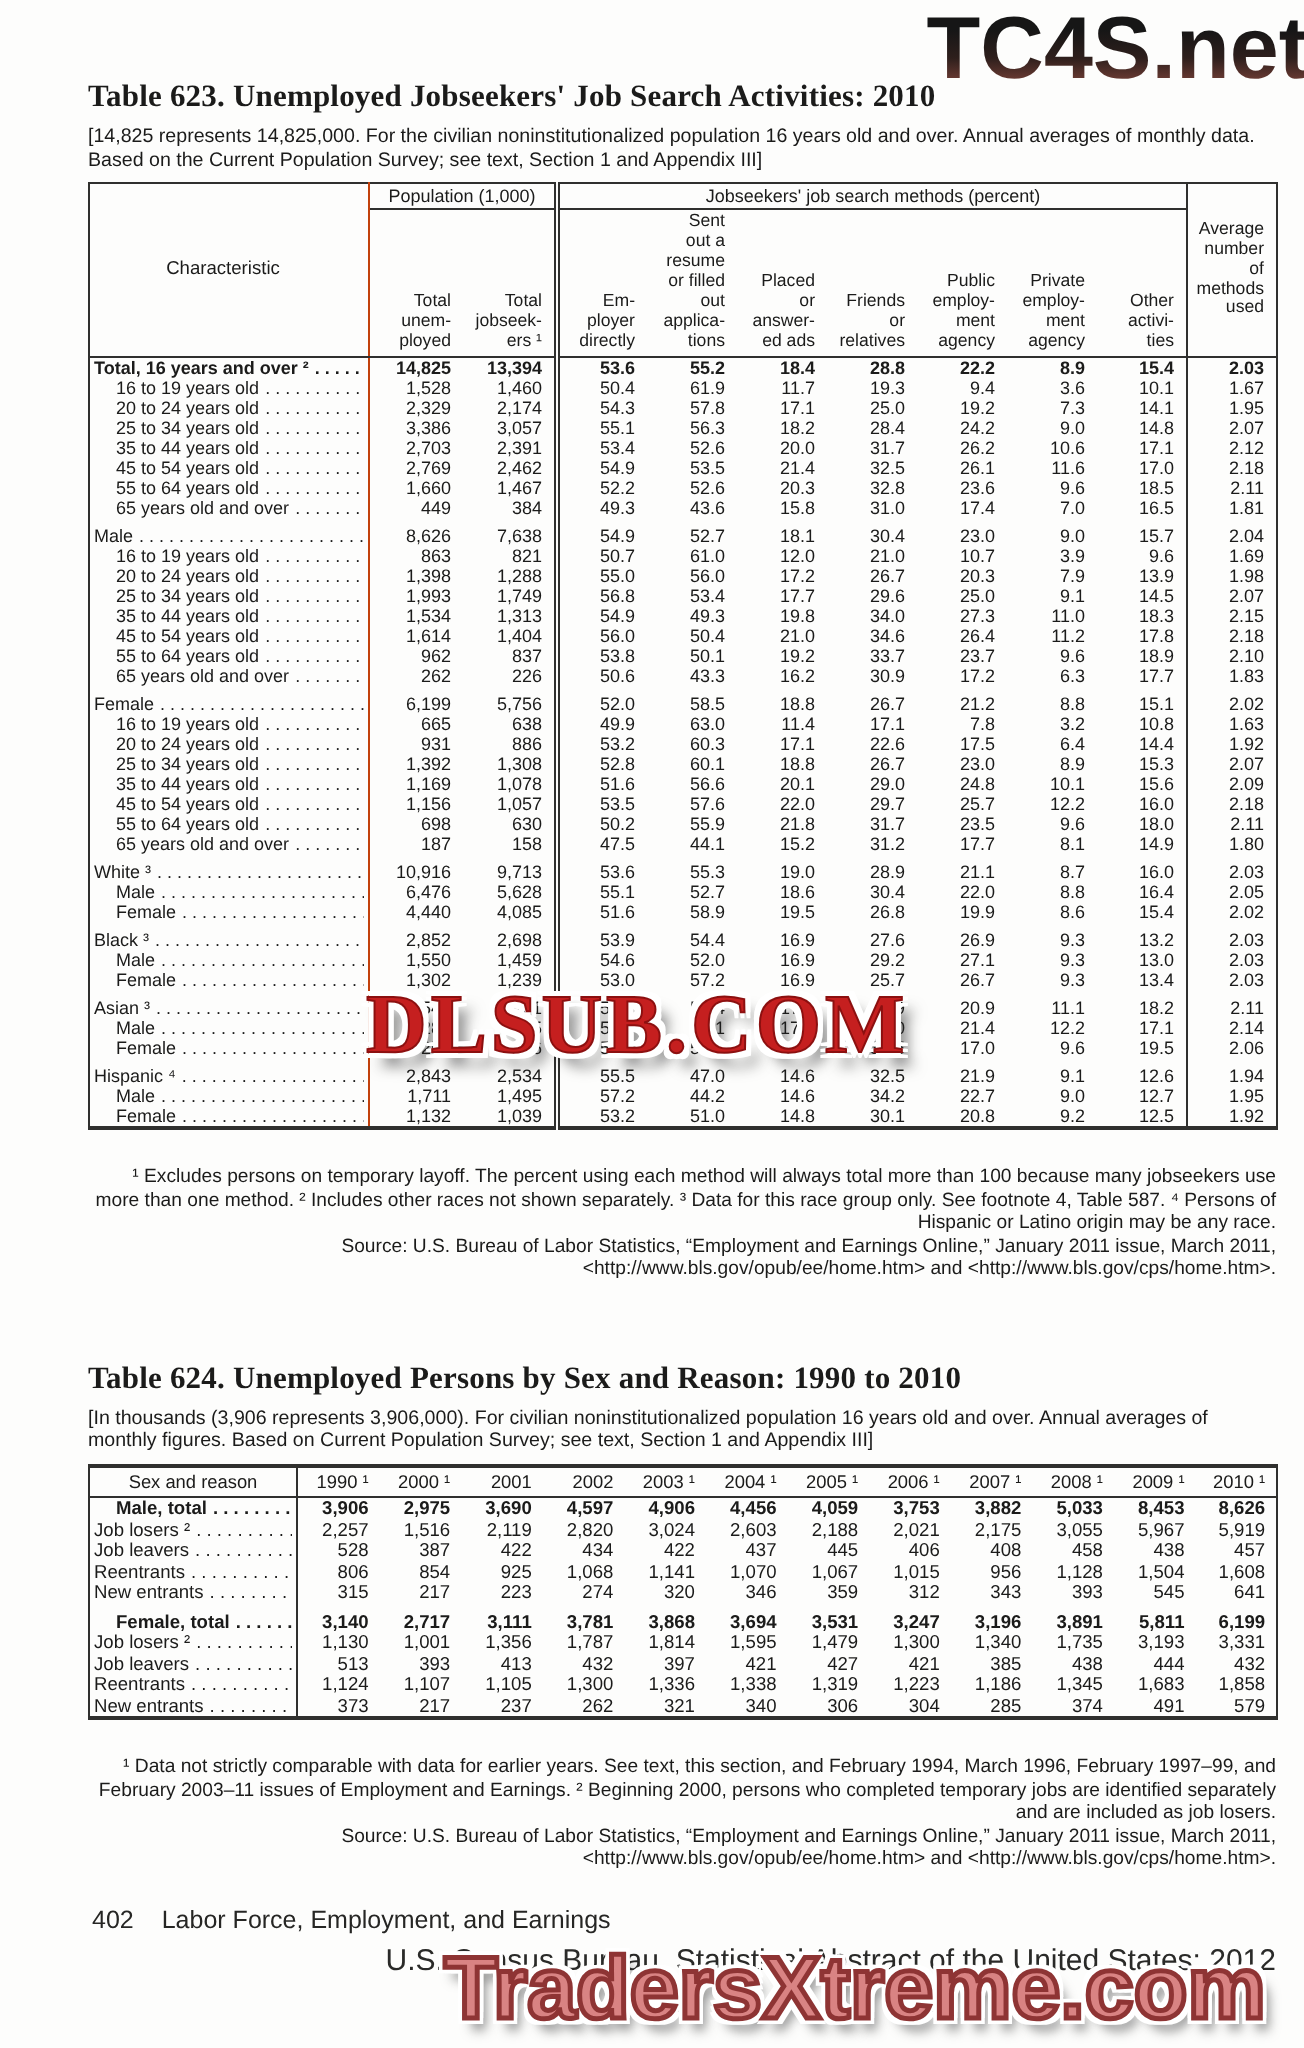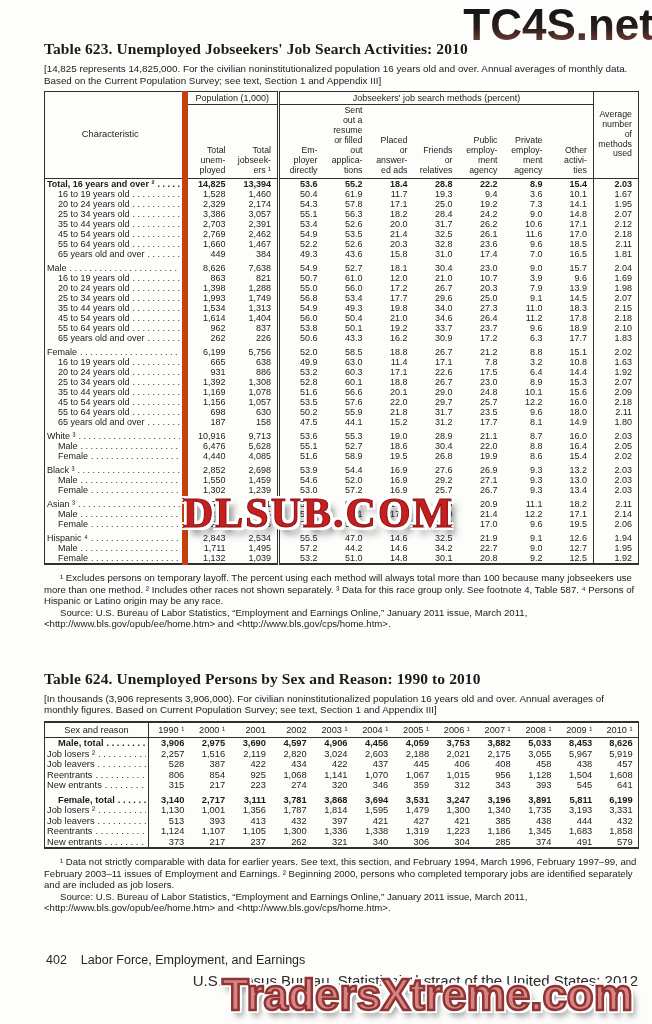--- a/index.html
+++ b/index.html
@@ -13,21 +13,21 @@
   table{border-collapse:collapse;table-layout:fixed;width:594px;}
   th,td{margin:0;}
 
   
   .t623{border:1px solid #30302e;border-bottom-width:2px;}
   .t623 th{font-weight:normal;font-size:8.8px;line-height:1.13;vertical-align:bottom;text-align:right;white-space:pre-line;padding:1px 6px 2px 0;}
   .t623 th.grp{text-align:center;vertical-align:middle;border-bottom:1px solid #30302e;padding:1px 0;font-size:9px;}
   .t623 th.chr{text-align:center;vertical-align:middle;font-size:9.3px;}
   .t623 th.avgh{vertical-align:middle;}
   .t623 tr.h2 th,.t623 th.hspan{border-bottom:1.5px solid #30302e;}
-  .t623 .vr,.t623 th.chr{border-right:6px solid #c2410c;}
+  .t623 .vr,.t623 th.chr{border-right:1px solid #c2410c;}
   .t623 .dbl{border-right:3px double #30302e;}
   .t623 .sep{border-right:1px solid #30302e;}
   .t623 tbody td{font-size:9px;height:10px;line-height:10px;text-align:right;padding:0 6px 0 0;}
   .t623 tbody tr.gap td{height:4px;}
   tr.b td{font-weight:bold;}
 
   
   .t624{border:1px solid #30302e;border-top-width:2px;border-bottom-width:2px;}
   .t624 th{font-weight:normal;font-size:9.2px;border-bottom:1px solid #30302e;padding:2px 5px 2px 0;text-align:right;white-space:nowrap;}
   .t624 th.sx{text-align:center;border-right:1px solid #30302e;padding:2px 16px;}
@@ -37,21 +37,21 @@
 
   
   td.lbl{text-align:center;padding:0 1px 0 2px !important;}
   td.lbl{display:table-cell;}
   .lblwrap{display:flex;align-items:flex-end;overflow:hidden;}
   .lblwrap .t{white-space:nowrap;}
   .lblwrap .ldr{flex:1;overflow:hidden;white-space:nowrap;margin:0 1px 0 3px;}
   .lblwrap .ldr::after{content:". . . . . . . . . . . . . . . . . . . . . . . . . . . . . . . . . . . .";}
   .ind1 .lblwrap{padding-left:11px;}
 
-  .fnotes{margin-top:7px;}
+  .fnotes{margin-top:18px;text-align:right;}
   .fn{font-size:9.6px;line-height:11.6px;margin:0;text-indent:16px;}
 
   .sect624{margin-top:40px;}
 
   .page-footer{position:absolute;left:46px;top:953px;font-size:12.5px;color:#262624;}
   .page-footer .pgnum{margin-right:14px;margin-top:26px;}
   .attribution{position:absolute;right:14px;top:972px;font-size:15px;color:#2a2a28;}
 
   
   .wm{position:absolute;z-index:5;pointer-events:none;}

